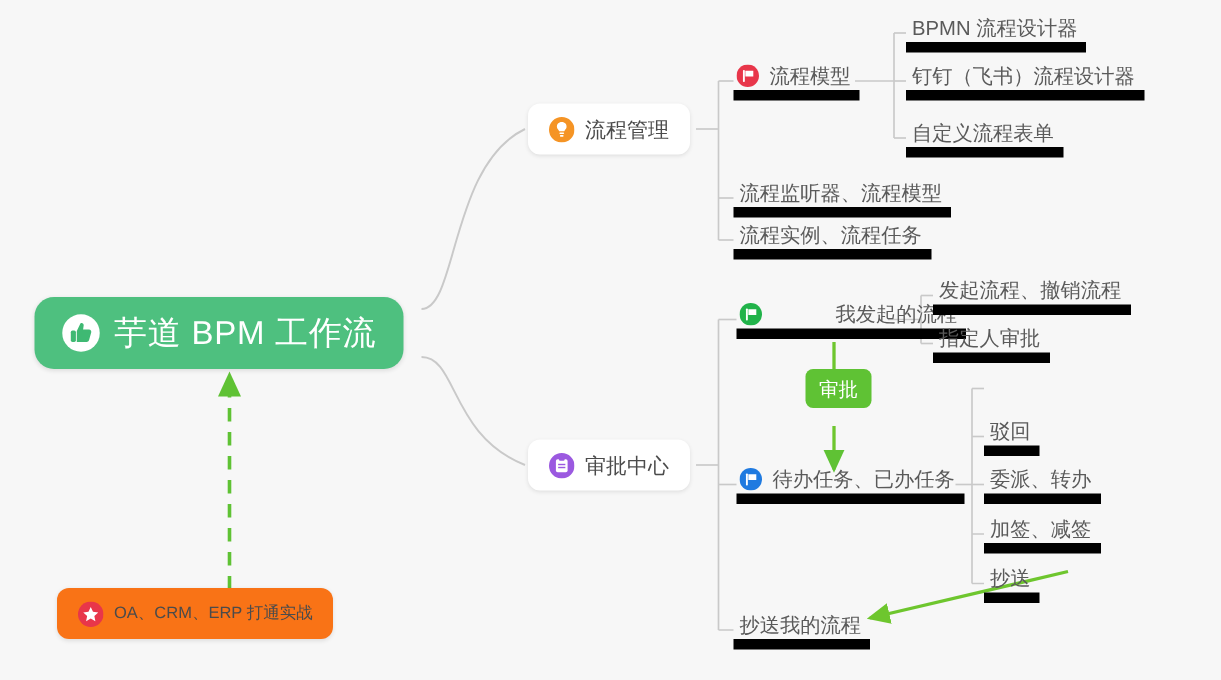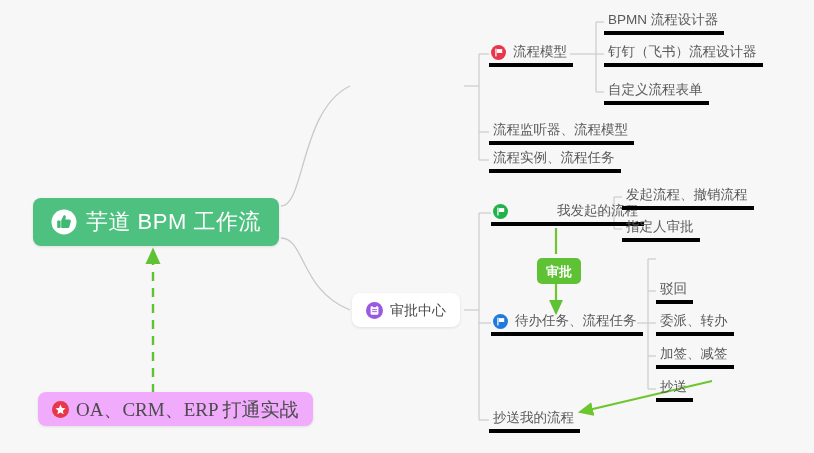--- a/index.html
+++ b/index.html
@@ -53,37 +53,36 @@
     border-radius: 8px;
     padding: 0 14px;
     height: 34px;
     color: #4b4b4b;
     font-size: 14px;
     box-shadow: 0 1px 3px rgba(0,0,0,0.10);
   }
 
   
   .note {
-    background: #f0abfc;
+    background: #f97316;
     border-radius: 8px;
     padding: 0 14px;
     height: 34px;
     color: #4b4b4b;
-    font-size: 19px;
+    font-size: 11px;
     box-shadow: 0 1px 3px rgba(0,0,0,0.10);
-    font-family: Liberation Serif, serif;
   }
 
   
   .leaf {
     color: #5a5a5a;
     font-size: 13.5px;
     height: 26px;
     padding: 0 6px 0 4px;
-    border-bottom: 4px solid #000000;
+    border-bottom: 7px solid #000000;
     align-items: center;
   }
   .leaf.with-icon { padding-left: 2px; }
 
   .node-label { line-height: 1; }
 
   
   .icon {
     display: inline-flex;
     align-items: center;
@@ -163,31 +162,42 @@
     <path d="M648,389 L656,389" fill="none" stroke="#c9c9c9" stroke-width="1.1"></path>
 
     <path d="M153,393 L153,250" fill="none" stroke="#5fc234" stroke-width="2.4" stroke-dasharray="9,7" marker-end="url(#arrow-green)"></path>
 
     <path d="M556,228 L556,254" fill="none" stroke="#6ec62e" stroke-width="2.2"></path>
     <path d="M556,284 L556,313" fill="none" stroke="#6ec62e" stroke-width="2.2" marker-end="url(#arrow-green2)"></path>
 
     <path d="M712,381 L580,412" fill="none" stroke="#6ec62e" stroke-width="2.2" marker-end="url(#arrow-green3)"></path>
   </svg>
 
-  <div class="node root" style="left:33px; top:198px;">
+  <div class="node root" style="left:23px; top:198px;border-radius:13px;">
     <span class="icon icon-root">
       <svg width="26" height="26" viewBox="0 0 26 26">
         <circle cx="13" cy="13" r="12.5" fill="#ffffff"></circle>
         <path d="M10.2 11.6 L12.6 6.6 C13.6 5.9 14.9 6.6 14.8 7.9 L14.4 10.6 L18.3 10.6 C19.4 10.6 20.1 11.6 19.8 12.6 L18.4 17.7 C18.2 18.5 17.5 19 16.7 19 L10.2 19 Z" fill="#3fb973"></path>
         <rect x="6.2" y="11.4" width="3.4" height="7.6" rx="1.1" fill="#3fb973"></rect>
       </svg>
     </span>
     <span class="node-label">芋道 BPM 工作流</span>
   </div>
 
+  <div class="node card" style="left:352px; top:69px;">
+    <span class="icon">
+      <svg width="17" height="17" viewBox="0 0 17 17">
+        <circle cx="8.5" cy="8.5" r="8.5" fill="#f59425"></circle>
+        <path d="M8.5 3.4 C6.4 3.4 5.0 5.0 5.3 6.9 C5.5 8.0 6.4 8.7 6.8 9.5 L10.2 9.5 C10.6 8.7 11.5 8.0 11.7 6.9 C12.0 5.0 10.6 3.4 8.5 3.4 Z" fill="#ffffff"></path>
+        <rect x="6.9" y="10.3" width="3.2" height="1.1" rx="0.5" fill="#ffffff"></rect>
+        <rect x="7.3" y="12.0" width="2.4" height="1.1" rx="0.5" fill="#ffffff"></rect>
+      </svg>
+    </span>
+    <span class="node-label">流程管理</span>
+  </div>
 
   <div class="node leaf with-icon" style="left:489px; top:41px;">
     <span class="icon">
       <svg width="15" height="15" viewBox="0 0 15 15">
         <circle cx="7.5" cy="7.5" r="7.5" fill="#e8364a"></circle>
         <rect x="4.3" y="3.6" width="1.25" height="8.0" rx="0.5" fill="#ffffff"></rect>
         <path d="M5.9 4.1 L11.2 4.1 L11.2 8.0 L5.9 8.0 Z" fill="#ffffff"></path>
       </svg>
     </span>
     <span class="node-label">流程模型</span>
@@ -242,41 +252,41 @@
   </div>
 
   <div class="node leaf with-icon" style="left:491px; top:310px;">
     <span class="icon">
       <svg width="15" height="15" viewBox="0 0 15 15">
         <circle cx="7.5" cy="7.5" r="7.5" fill="#1f7ae0"></circle>
         <rect x="4.3" y="3.6" width="1.25" height="8.0" rx="0.5" fill="#ffffff"></rect>
         <path d="M5.9 4.1 L11.2 4.1 L11.2 8.0 L5.9 8.0 Z" fill="#ffffff"></path>
       </svg>
     </span>
-    <span class="node-label">待办任务、流程任务</span>
+    <span class="node-label">待办任务、已办任务</span>
   </div>
 
   <div class="node leaf" style="left:656px; top:278px;">
     <span class="node-label">驳回</span>
   </div>
   <div class="node leaf" style="left:656px; top:310px;justify-content:flex-end;">
     <span class="node-label">委派、转办</span>
   </div>
   <div class="node leaf" style="left:656px; top:343px;">
     <span class="node-label">加签、减签</span>
   </div>
   <div class="node leaf" style="left:656px; top:376px;">
     <span class="node-label">抄送</span>
   </div>
 
   <div class="node leaf" style="left:489px; top:407px;">
     <span class="node-label">抄送我的流程</span>
   </div>
 
-  <div class="tag" style="left:537px; top:258px;font-weight:bold;">
+  <div class="tag" style="left:537px; top:246px;">
     <span class="node-label">审批</span>
   </div>
 
   <div class="node note" style="left:38px; top:392px;">
     <span class="icon">
       <svg width="17" height="17" viewBox="0 0 17 17">
         <circle cx="8.5" cy="8.5" r="8.5" fill="#e8364a"></circle>
         <path d="M8.5 3.6 L10.0 6.9 L13.5 7.3 L10.9 9.7 L11.6 13.2 L8.5 11.4 L5.4 13.2 L6.1 9.7 L3.5 7.3 L7.0 6.9 Z" fill="#ffffff"></path>
       </svg>
     </span>

